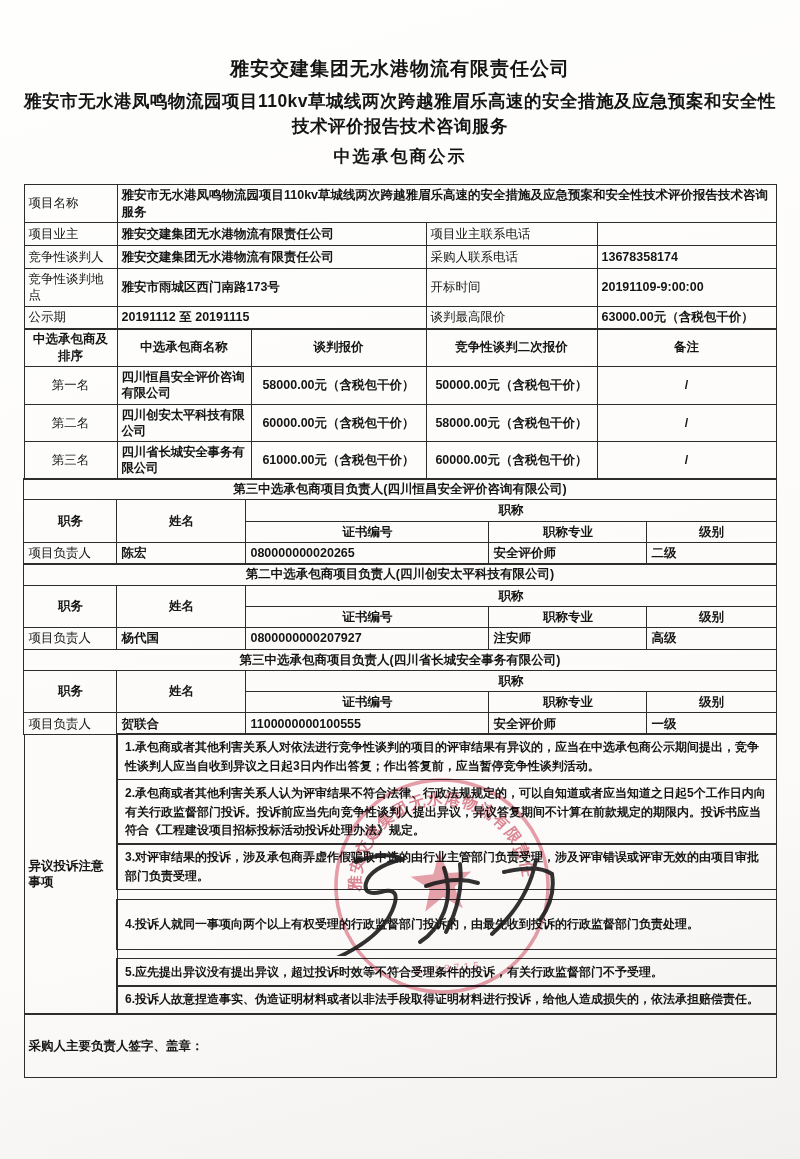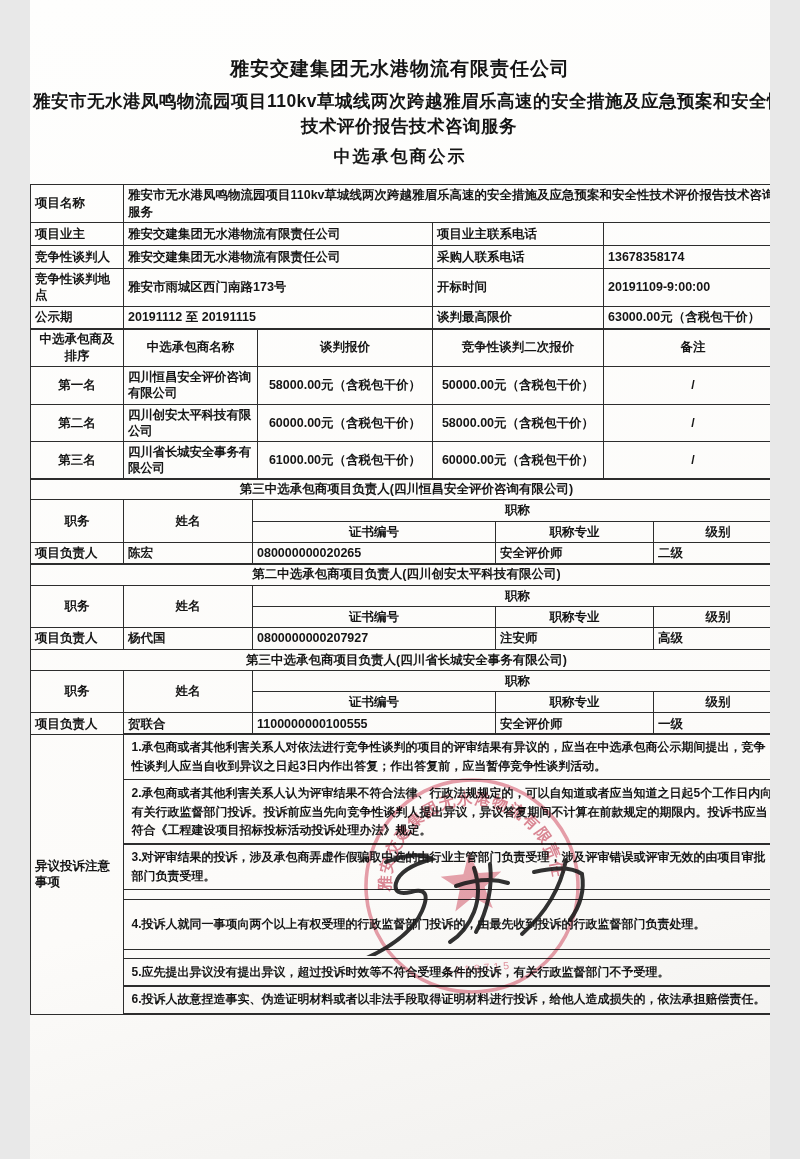--- a/index.html
+++ b/index.html
@@ -1,35 +1,35 @@
 <!DOCTYPE html>
 <html><head>
 <meta charset="utf-8">
 <style>
   * { margin:0; padding:0; box-sizing:border-box; }
   html,body { background:#e8e8e8; }
   .page {
     position:relative;
-    width:740px; height:1159px;
+    width:800px; height:1159px;
     margin:0 auto;
     background:linear-gradient(165deg,#fefefd 0%,#fcfbf9 70%,#f1f0ee 100%);
     font-family:"Liberation Sans","DejaVu Sans",sans-serif;
     color:#151515;
     overflow:hidden;
   }
   .title1 { padding-top:56px; font-size:19px; font-weight:700; text-align:center; letter-spacing:1px; }
   .title2 { width:758px; margin:7px auto 0; font-size:17.5px; font-weight:700; text-align:center; line-height:1.4; letter-spacing:.5px; }
   .title3 { margin-top:7px; font-size:17px; font-weight:700; text-align:center; letter-spacing:2px; }
 
   table.doc { width:752px; margin:0 auto; border-collapse:collapse; table-layout:fixed; font-weight:600; }
   table.doc + table.doc, table.doc.stacked { margin-top:-1.5px; }
   table.doc td { border:1.5px solid #2d2d2d; padding:2px 4px; font-size:12.5px; line-height:1.3; word-break:break-all; }
   .t-wrap { margin-top:16px; }
 
-  .lbl { font-weight:700; }
+  .lbl { font-weight:400; }
   .c { text-align:center; }
   .row-h23 td { height:23px; }
   .row-h36 td { height:38px; }
   .win-head td { height:38px; text-align:center; font-weight:700; vertical-align:middle; }
   .win-row td { height:26px; vertical-align:middle; }
   .win-name { font-size:11px; line-height:1.15; letter-spacing:-0.2px; }
   .sec-title td { height:21px; text-align:center; font-weight:700; }
   .ph td { text-align:center; font-weight:700; }
   .ph1 td { height:18px; }
   .ph2 td { height:19px; }
@@ -250,20 +250,30 @@
           <div class="note-box nb2">2.承包商或者其他利害关系人认为评审结果不符合法律、行政法规规定的，可以自知道或者应当知道之日起5个工作日内向有关行政监督部门投诉。投诉前应当先向竞争性谈判人提出异议，异议答复期间不计算在前款规定的期限内。投诉书应当符合《工程建设项目招标投标活动投诉处理办法》规定。</div>
           <div class="note-box nb3">3.对评审结果的投诉，涉及承包商弄虚作假骗取中选的由行业主管部门负责受理，涉及评审错误或评审无效的由项目审批部门负责受理。</div>
           <div class="note-box nb4">4.投诉人就同一事项向两个以上有权受理的行政监督部门投诉的，由最先收到投诉的行政监督部门负责处理。</div>
           <div class="note-box nb5">5.应先提出异议没有提出异议，超过投诉时效等不符合受理条件的投诉，有关行政监督部门不予受理。</div>
           <div class="note-box nb6">6.投诉人故意捏造事实、伪造证明材料或者以非法手段取得证明材料进行投诉，给他人造成损失的，依法承担赔偿责任。</div>
         </td>
       </tr>
     </tbody>
       </table>
 
+    <table class="doc stacked sig-row">
+      <colgroup>
+          <col style="width:752px">
+        </colgroup>
+      <tbody>
+          <tr>
+        <td>采购人主要负责人签字、盖章：</td>
+      </tr>
+    </tbody>
+      </table>
   </div>
 
 
   <svg class="seal" viewBox="0 0 240 240">
     <circle cx="120" cy="120" r="106" fill="none" stroke="#d2495f" stroke-width="3.6" opacity="0.52"></circle>
     <path id="sealArc" d="M 38,120 A 82,82 0 1 1 202,120" fill="none"></path>
     <text font-size="15.5" font-weight="700" fill="#c84057" opacity="0.62" letter-spacing="1.5">
       <textPath href="#sealArc" startOffset="2">雅安交建集团无水港物流有限责任公司</textPath>
     </text>
     <polygon points="120,86 112.4,107.5 89.6,108.1 107.6,122 101.2,143.9 120,131 138.8,143.9 132.4,122 150.4,108.1 127.6,107.5" fill="#d2495f" opacity="0.5"></polygon>

